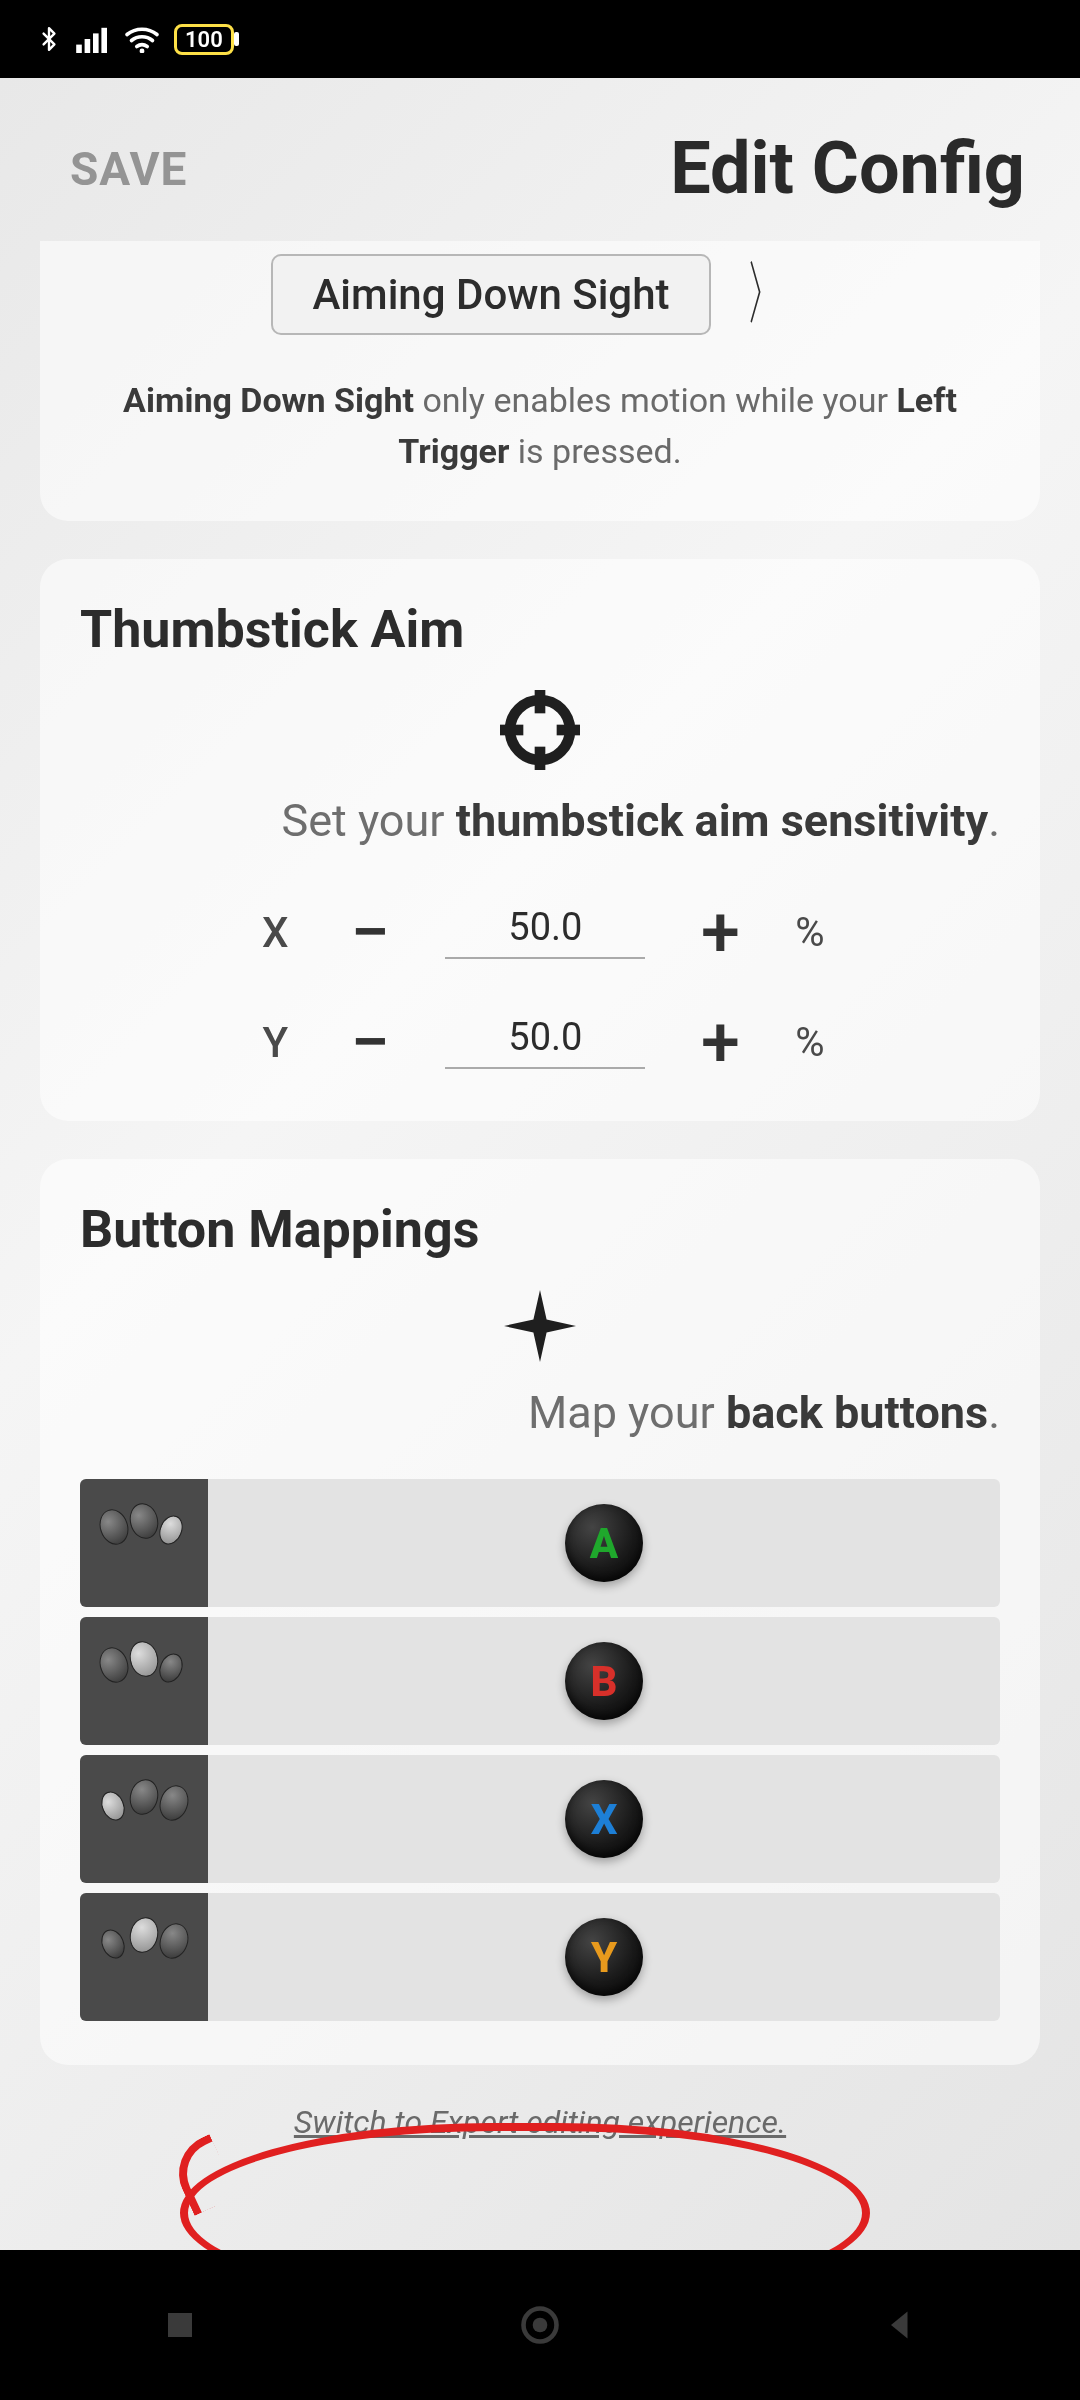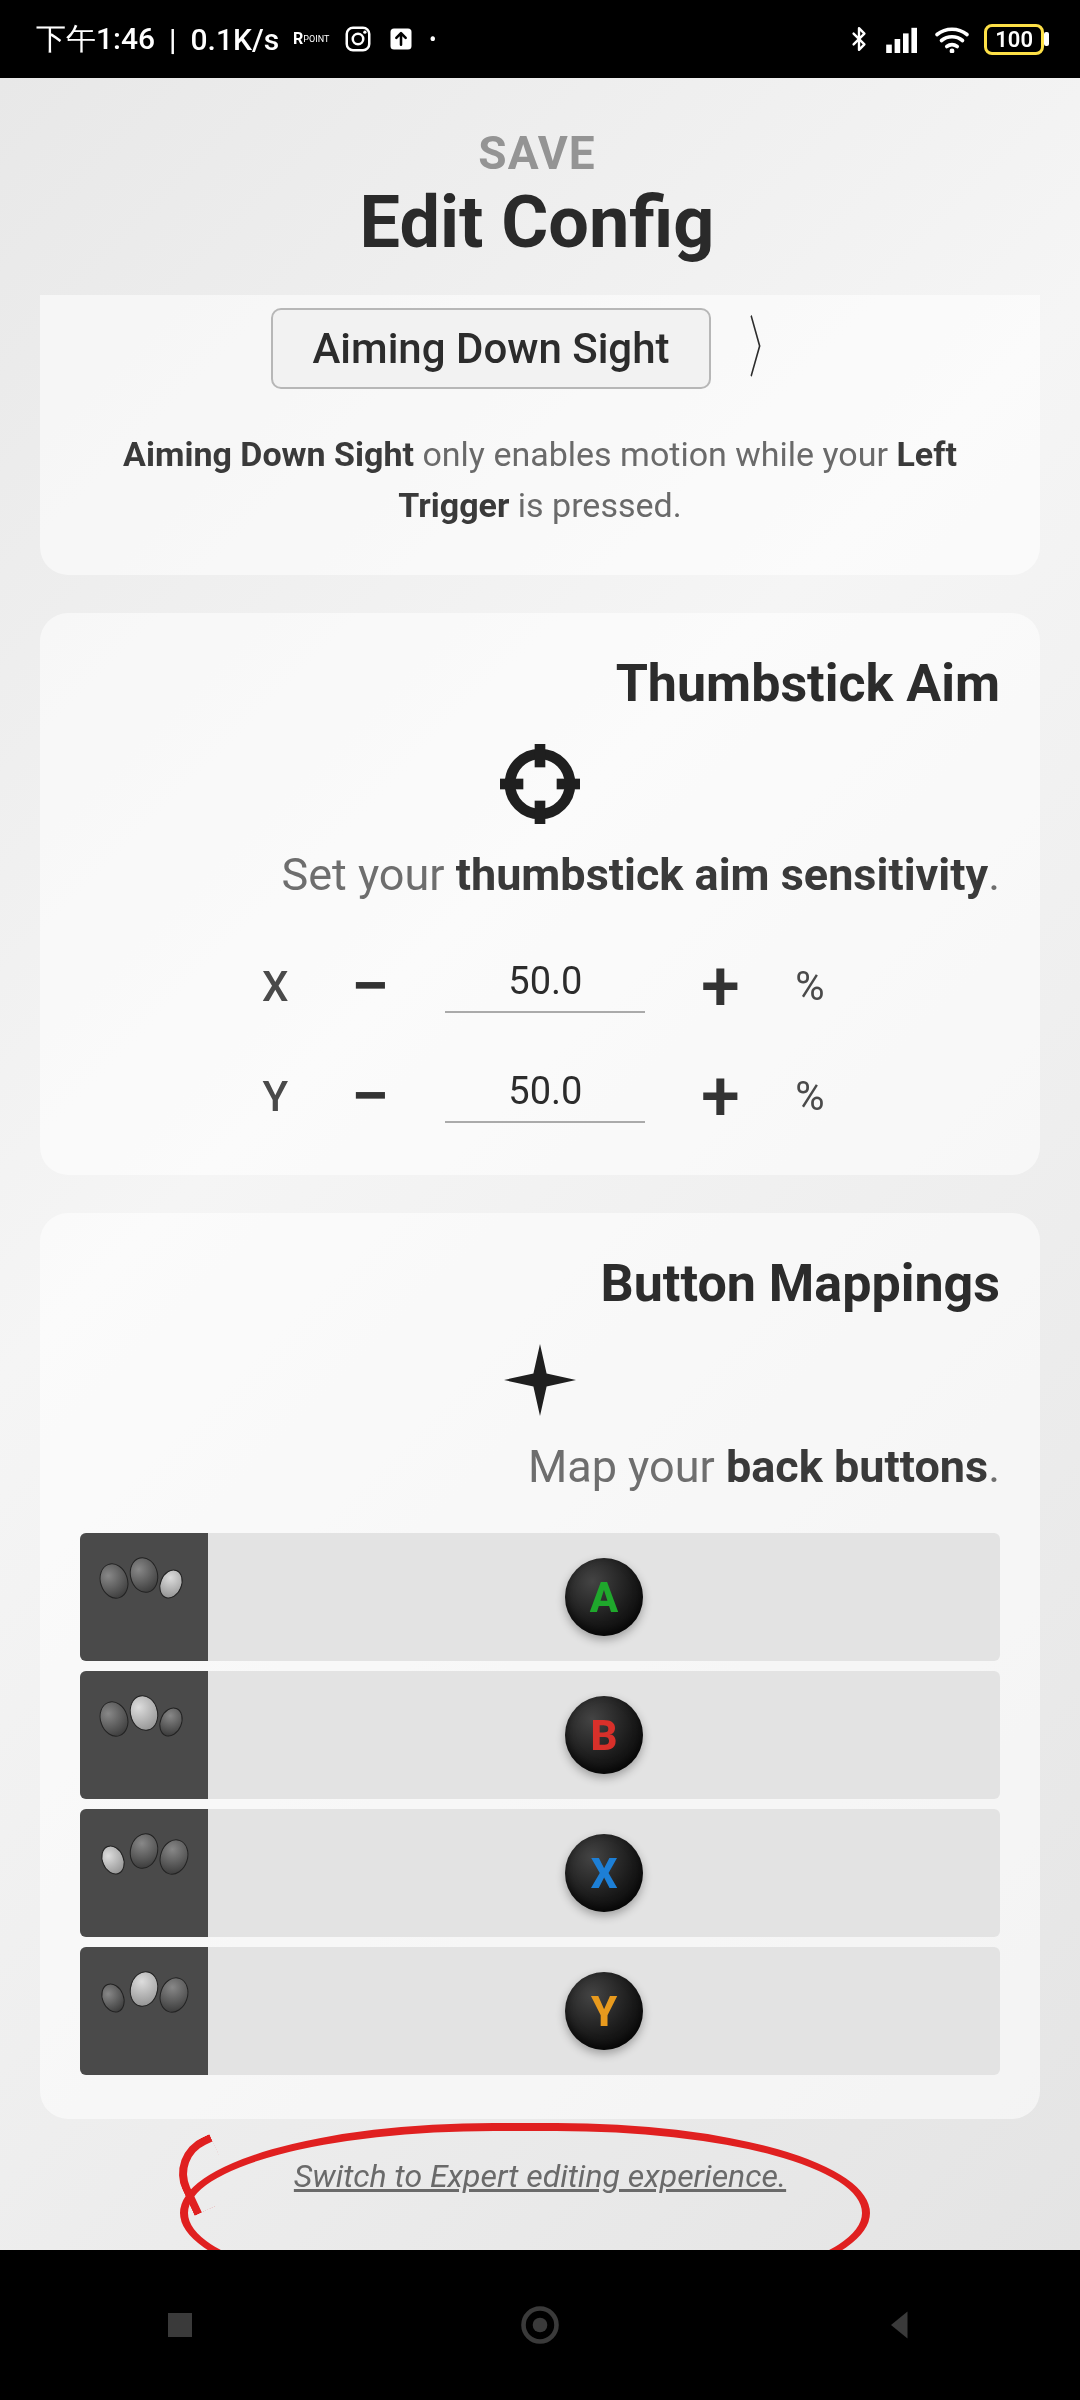--- a/index.html
+++ b/index.html
@@ -22,22 +22,21 @@
   .r-point { font-size:16px; line-height:1; text-align:center; font-weight:700; }
 
   .app-area {
     width: 1080px; height: 2172px;
     background: linear-gradient(135deg, #e8e8e8 0%, #f5f5f5 40%, #e4e4e4 100%);
     position: relative; overflow: hidden;
   }
 
   .header {
     display:flex; align-items:center; justify-content:space-between;
-    padding: 48px 76px 30px 70px;
-    flex-direction: column;
+    padding: 48px 55px 30px 70px;
   }
   .save-btn { color:#949494; font-size:46px; font-weight:700; letter-spacing:1px; }
   .page-title { color:#2a2a2a; font-size:72px; font-weight:700;text-align:right; }
 
   .card {
     background: rgba(255,255,255,0.55);
     border-radius: 28px;
     margin: 0 40px 38px 40px;
     padding: 30px 40px 44px 40px;
   }
@@ -46,21 +45,21 @@
   .select-wrap { display:flex; align-items:center; justify-content:center; gap:12px; }
   .select-box {
     border: 2px solid #b7b7b7; border-radius: 10px;
     padding: 14px 40px; font-size: 42px; color:#2c2c2c; font-weight:500;
     background:#f2f2f2;
   }
   .chevron { font-size:70px; font-weight:300; color:#2c2c2c; transform:scaleX(0.6); padding:0 8px;}
   .hint { text-align:center; font-size:34px; color:#6a6a6a; margin-top:34px; line-height:1.5;}
   .hint b { color:#3a3a3a; font-weight:700; }
 
-  .section-title { text-align:right; font-size:52px; font-weight:700; color:#2c2c2c; margin-top:10px;}
+  .section-title { text-align:left; font-size:52px; font-weight:700; color:#2c2c2c; margin-top:10px;}
   .section-icon { display:flex; justify-content:center; margin:30px 0 24px 0; }
   .section-desc { text-align:right; font-size:45px; color:#6e6e6e; }
   .section-desc b { color:#3a3a3a; font-weight:700; }
 
   .axis-rows { margin-top: 50px; display:flex; flex-direction:column; gap:40px; align-items:center;}
   .axis-row { display:flex; align-items:center; gap:40px; }
   .axis-label { font-size:42px; color:#4a4a4a; width:40px; text-align:center; font-weight:500;}
   .stepper-btn { font-size:70px; font-weight:500; color:#333; width:70px; text-align:center; line-height:1;}
   .axis-value {
     font-size:38px; color:#2c2c2c; width:200px; text-align:center;
@@ -112,40 +111,20 @@
   .paddle {
     position:absolute; border-radius:50%;
     background: radial-gradient(circle at 35% 30%, #888, #2f2f2f);
     border:1px solid #222;
   }
 </style>
 </head>
 <body>
 
 <div class="status-bar">
-  <div class="status-left">
-    <span>下午1:46</span>
-    <span>|</span>
-    <span>0.1K/s</span>
-    <span class="status-icon r-point">R<br><span style="font-size:9px;font-weight:400;">POINT</span></span>
-    <span class="status-icon">
-      <svg width="30" height="30" viewBox="0 0 24 24" fill="none" stroke="#fff" stroke-width="2">
-          <rect x="3" y="3" width="18" height="18" rx="5"></rect>
-          <circle cx="12" cy="12" r="4.2"></circle>
-          <circle cx="17.5" cy="6.5" r="1.3" fill="#fff" stroke="none"></circle>
-        </svg>
-    </span>
-    <span class="status-icon">
-      <svg width="28" height="28" viewBox="0 0 24 24">
-          <rect x="3" y="3" width="18" height="18" rx="3" fill="#fff"></rect>
-          <path d="M12 17V8 M8 11l4-4 4 4" stroke="#000" stroke-width="2.2" fill="none" stroke-linecap="round" stroke-linejoin="round"></path>
-        </svg>
-    </span>
-    <span class="status-icon" style="font-size:20px;">•</span>
-  </div>
   <div class="status-right">
     <span class="status-icon">
       <svg width="26" height="34" viewBox="0 0 24 24" fill="none" stroke="#fff" stroke-width="2.2" stroke-linejoin="round" stroke-linecap="round">
           <path d="M7 7l10 10-5 5V2l5 5L7 17"></path>
         </svg>
     </span>
     <span class="status-icon">
       <svg width="34" height="28" viewBox="0 0 24 20">
           <rect x="0" y="14" width="4" height="6" fill="#fff"></rect>
           <rect x="6" y="10" width="4" height="10" fill="#fff"></rect>

